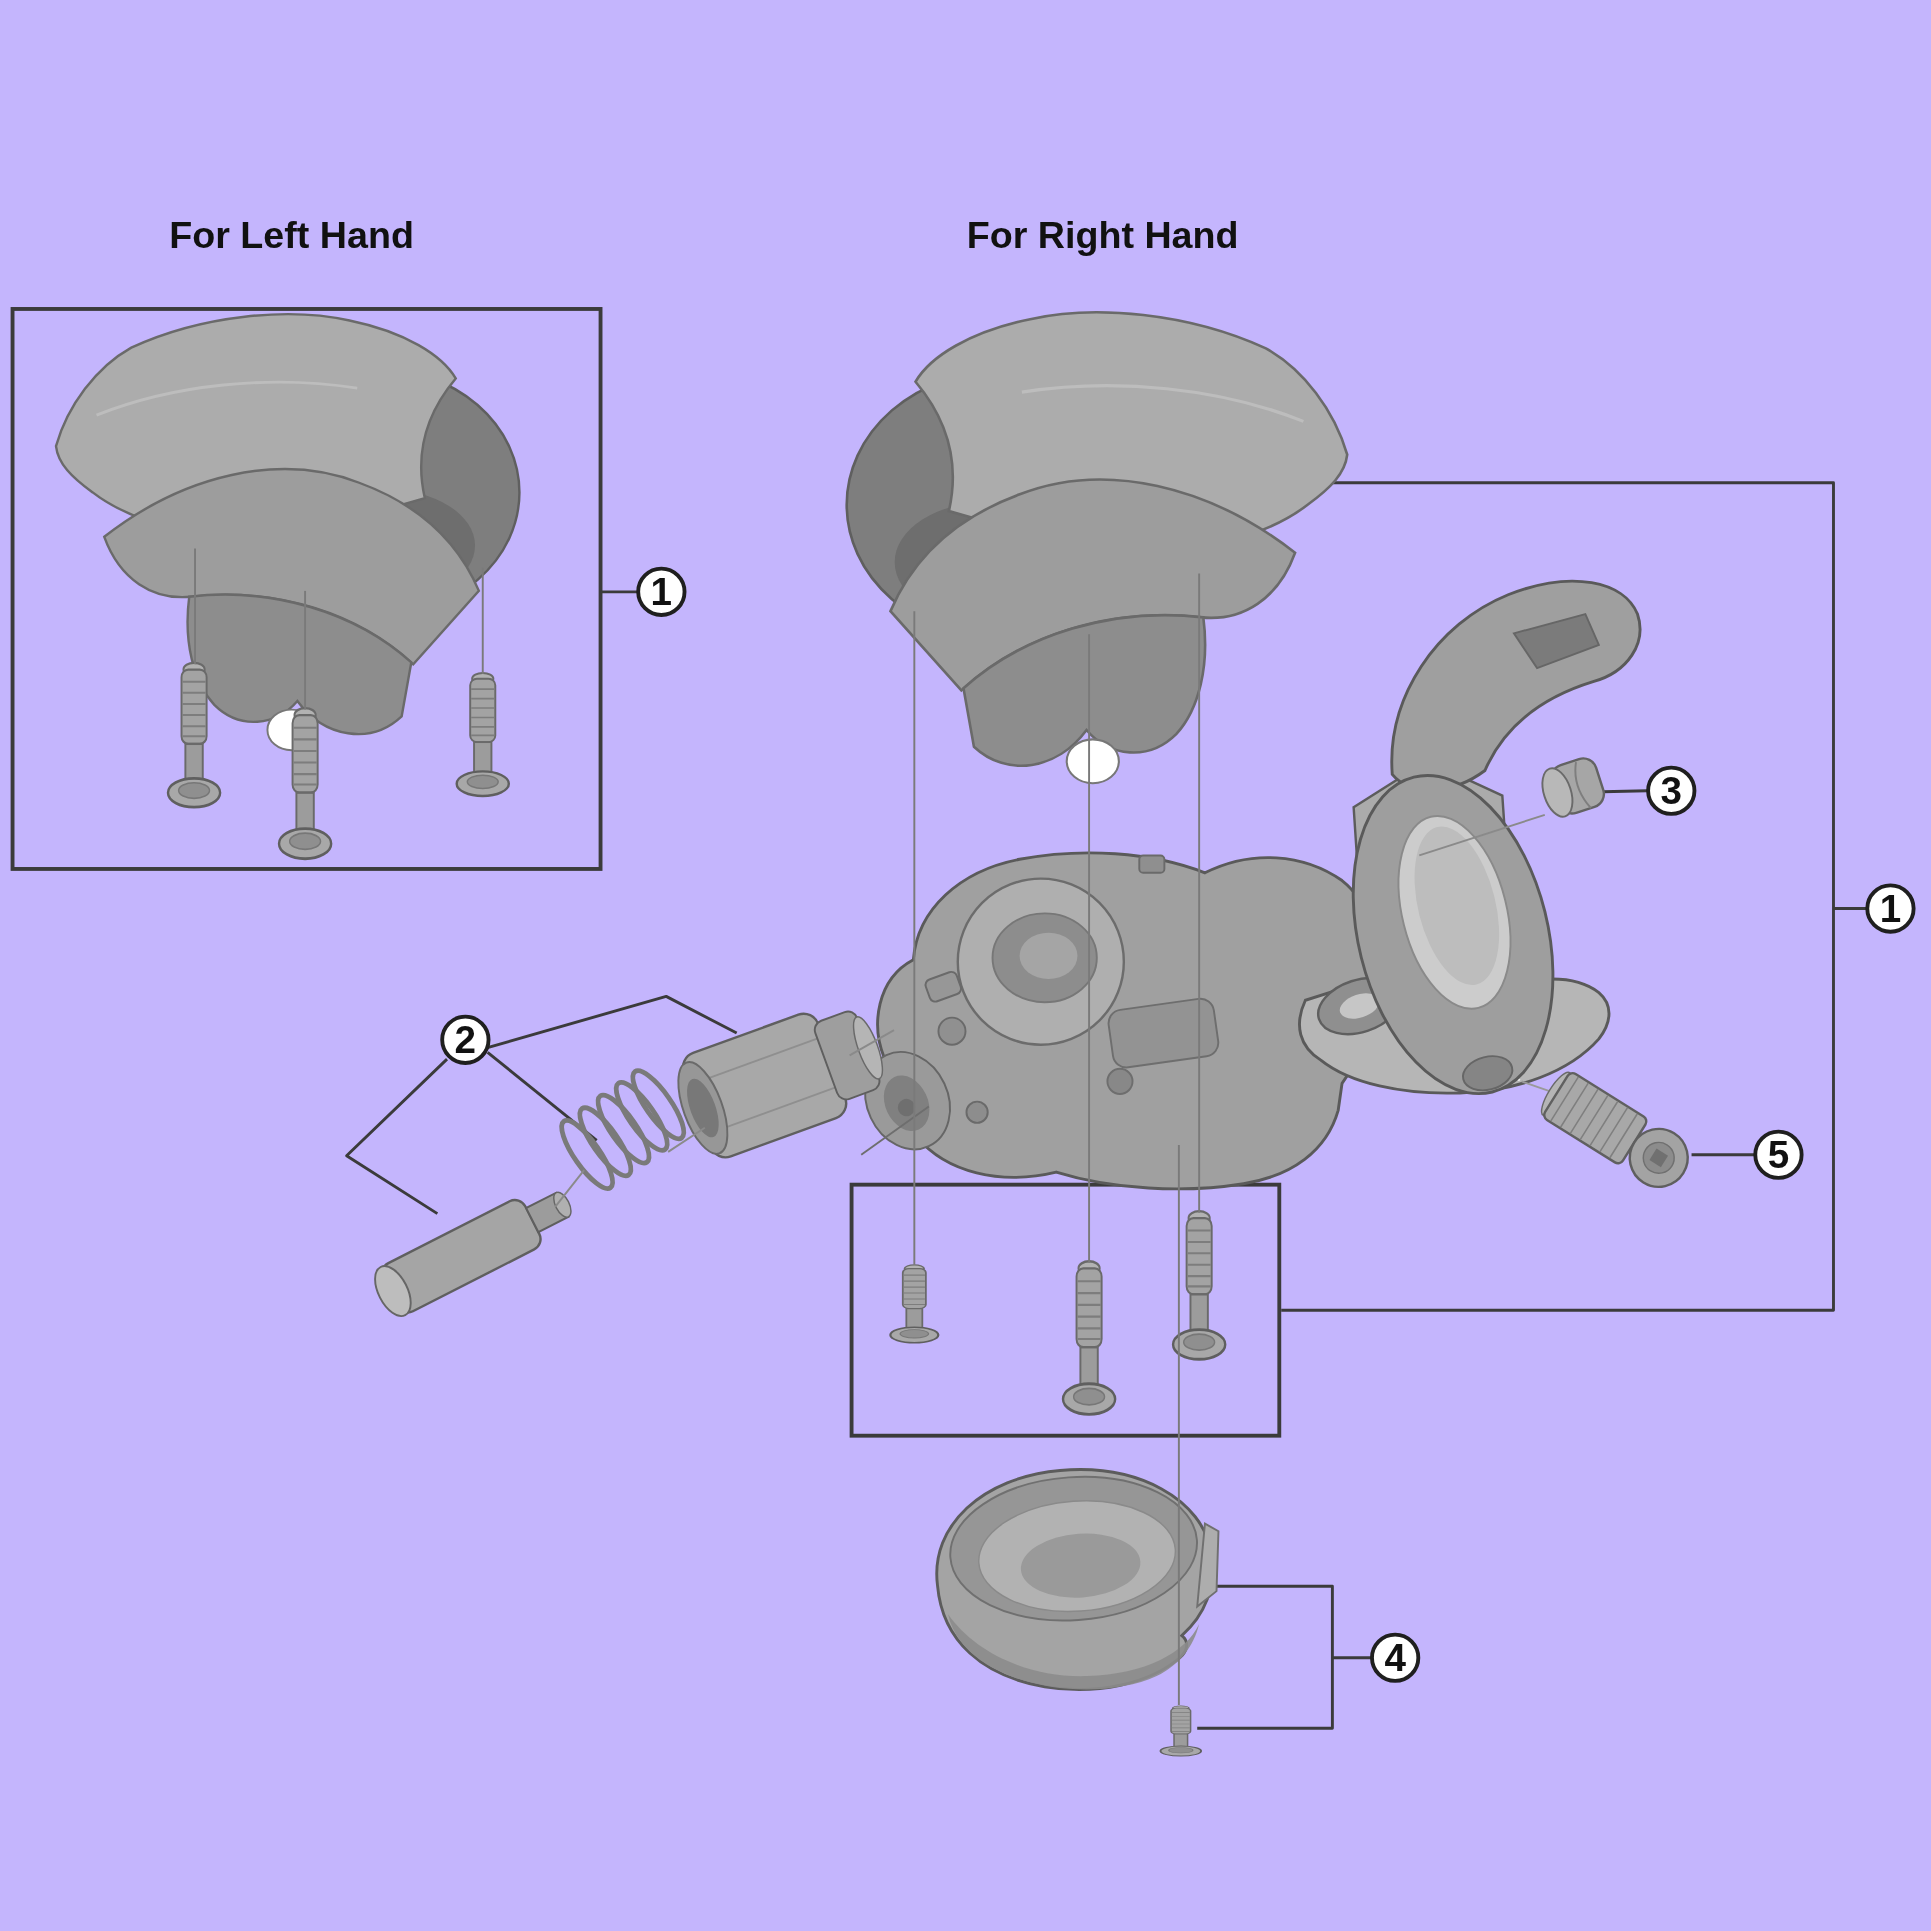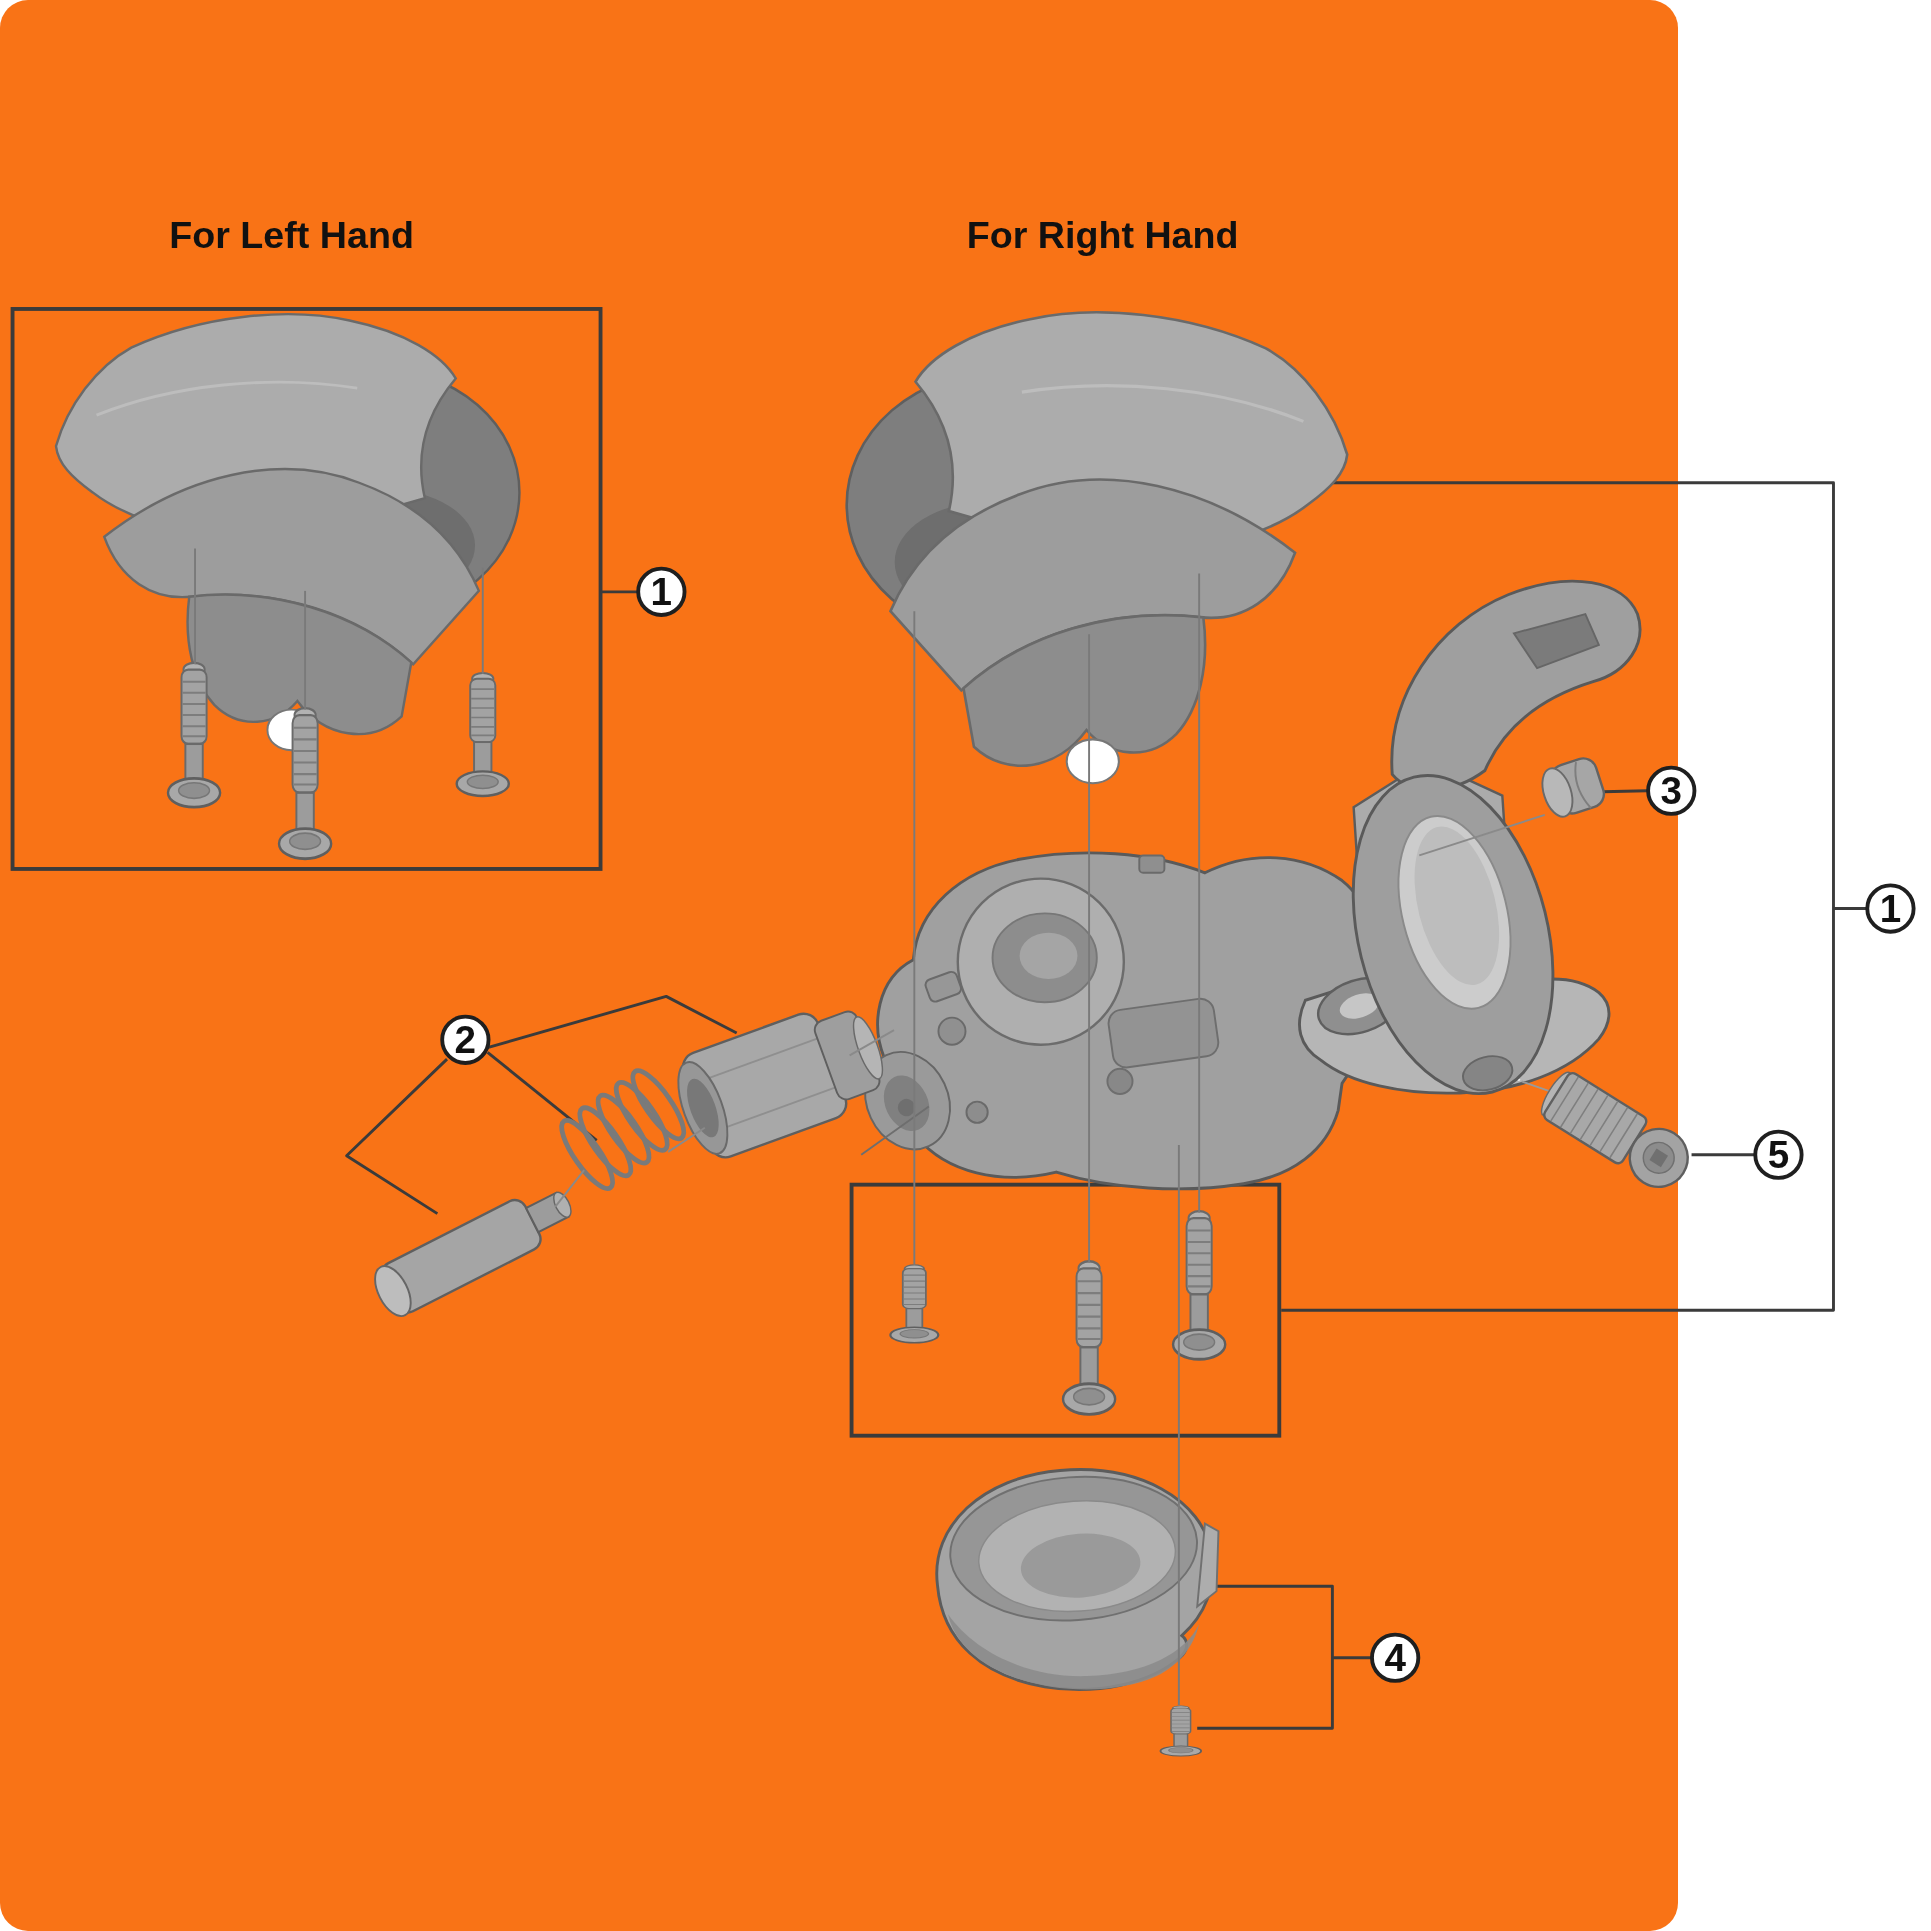--- a/index.html
+++ b/index.html
@@ -2,25 +2,24 @@
 <html><head>
 <meta charset="utf-8">
 <style>
   html, body {
     margin: 0;
     padding: 0;
     background: #ffffff;
   }
   .stage {
     position: relative;
-    width: 1678px;
+    width: 1931px;
     height: 1931px;
-    background: #f97316;
+    background: #c4b5fd;
     font-family: "Liberation Sans", sans-serif;
-    border-radius: 28px;
   }
   svg { display: block; }
   .section-title {
     font-family: "Liberation Sans", sans-serif;
     font-size: 39px;
     font-weight: bold;
     fill: #111111;
   }
   .callout-num {
     font-family: "Liberation Sans", sans-serif;

